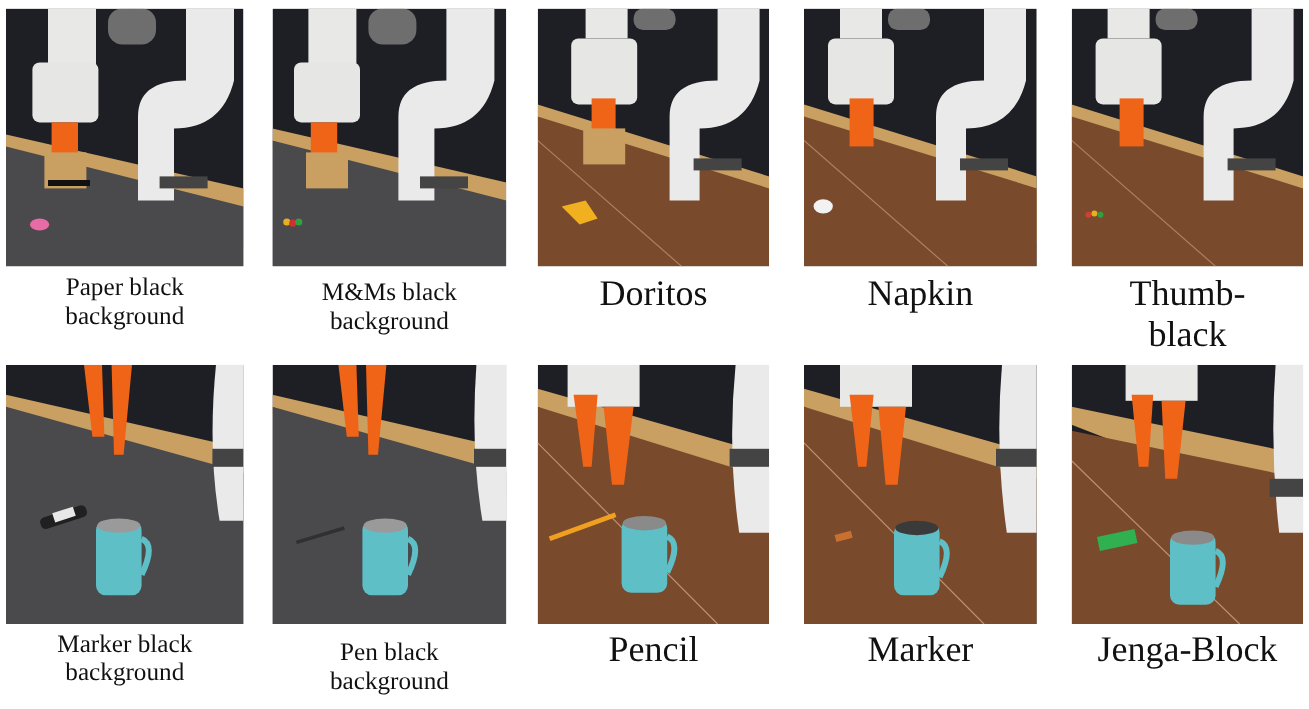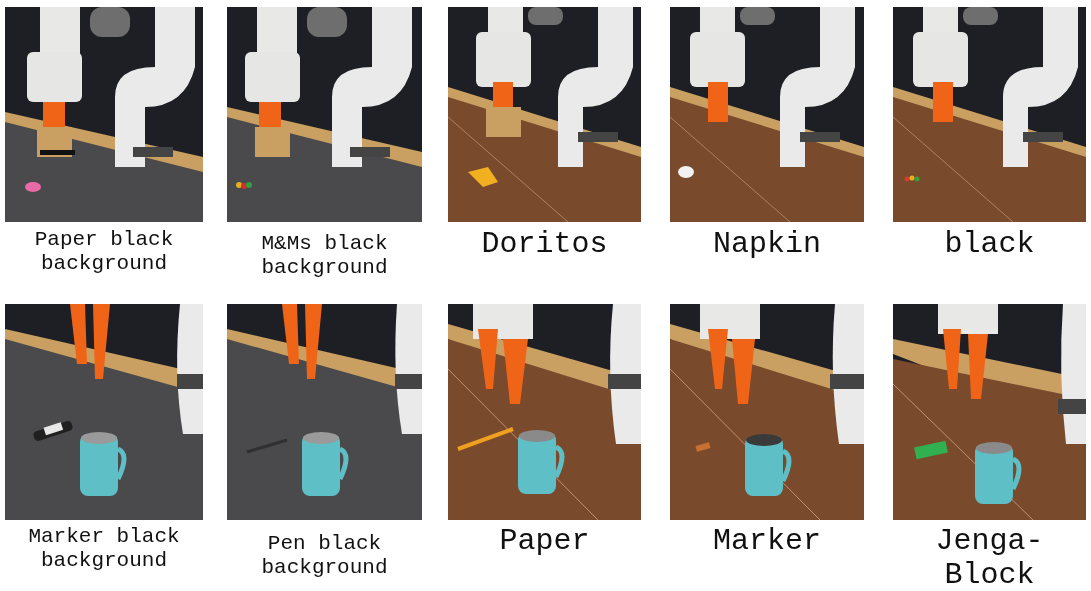--- a/index.html
+++ b/index.html
@@ -1,19 +1,19 @@
 <!DOCTYPE html>
 <html><head>
 <meta charset="utf-8">
 <style>
   html, body { margin:0; padding:0; background:#ffffff; }
   body { width:1091px; height:591px; position:relative; overflow:hidden; font-family:"DejaVu Serif","Liberation Serif",serif; }
   .tile { position:absolute; overflow:hidden; }
   .tile svg { display:block; width:100%; height:100%; }
-  .caption { position:absolute; text-align:center; color:#111; font-family:Liberation Mono, monospace; line-height:1.12; }
+  .caption { position:absolute; text-align:center; color:#111; font-family:Liberation Serif, serif; line-height:1.12; }
   .cap-sm { font-size:21px; }
   .cap-lg { font-size:30px; }
   .cap-md { font-size:21px;text-align:center; }
 </style>
 </head>
 <body>
 
 <div class="tile" style="left:5px;top:7px;width:198px;height:215px;">
   <svg viewBox="0 0 198 215" preserveAspectRatio="none">
     <rect width="198" height="215" fill="#1e1f24"></rect>
@@ -107,20 +107,21 @@
     <rect x="20" y="25" width="55" height="55" rx="6" fill="#e6e6e4"></rect>
     <rect x="40" y="75" width="20" height="40" fill="#f06418"></rect>
     <path d="M150,0 h35 v60 q-10,40 -50,40 v60 h-25 v-70 q0,-30 40,-30 z" fill="#eaeaea"></path>
     <rect x="130" y="125" width="40" height="10" fill="#444"></rect>
     <circle cx="14" cy="172" r="2.5" fill="#d04030"></circle>
     <circle cx="19" cy="171" r="2.5" fill="#e8b020"></circle>
     <circle cx="24" cy="172" r="2.5" fill="#30a040"></circle>
   </svg>
 </div>
 <div class="caption cap-lg" style="left:893px;top:228px;width:193px;">
+  <div>Thumb-</div>
   <div>black</div>
 </div>
 
 <div class="tile" style="left:5px;top:304px;width:198px;height:216px;">
   <svg viewBox="0 0 198 216" preserveAspectRatio="none">
     <rect width="198" height="216" fill="#1e1f24"></rect>
     <polygon points="0,25 198,70 198,110 0,40" fill="#c9a062"></polygon>
     <polygon points="0,35 198,90 198,216 0,216" fill="#4a4a4c"></polygon>
     <polygon points="65,0 80,0 82,60 72,60" fill="#f06418"></polygon>
     <polygon points="88,0 105,0 98,75 90,75" fill="#f06418"></polygon>
@@ -169,21 +170,21 @@
     <polygon points="55,35 80,35 72,100 62,100" fill="#f06418"></polygon>
     <path d="M165,0 h28 v140 h-25 q-10,-70 -3,-140 z" fill="#eaeaea"></path>
     <rect x="160" y="70" width="33" height="15" fill="#444"></rect>
     <line x1="10" y1="145" x2="65" y2="125" stroke="#f0a020" stroke-width="4"></line>
     <rect x="70" y="128" width="38" height="62" rx="8" fill="#5fbfc6"></rect>
     <ellipse cx="89" cy="132" rx="18" ry="6" fill="#8a8a8a"></ellipse>
     <path d="M108,143 q12,5 0,30" stroke="#5fbfc6" stroke-width="5" fill="none"></path>
   </svg>
 </div>
 <div class="caption cap-lg" style="left:448px;top:525px;width:193px;">
-  <div>Paper</div>
+  <div>Pencil</div>
 </div>
 
 <div class="tile" style="left:670px;top:304px;width:194px;height:216px;">
   <svg viewBox="0 0 194 216" preserveAspectRatio="none">
     <rect width="194" height="216" fill="#1e1f24"></rect>
     <polygon points="0,20 194,75 194,125 0,35" fill="#c9a062"></polygon>
     <polygon points="0,35 194,95 194,216 0,216" fill="#7a4a2c"></polygon>
     <line x1="0" y1="65" x2="150" y2="216" stroke="#c09070" stroke-width="1"></line>
     <rect x="30" y="0" width="60" height="35" fill="#e8e8e6"></rect>
     <polygon points="38,25 58,25 52,85 45,85" fill="#f06418"></polygon>

